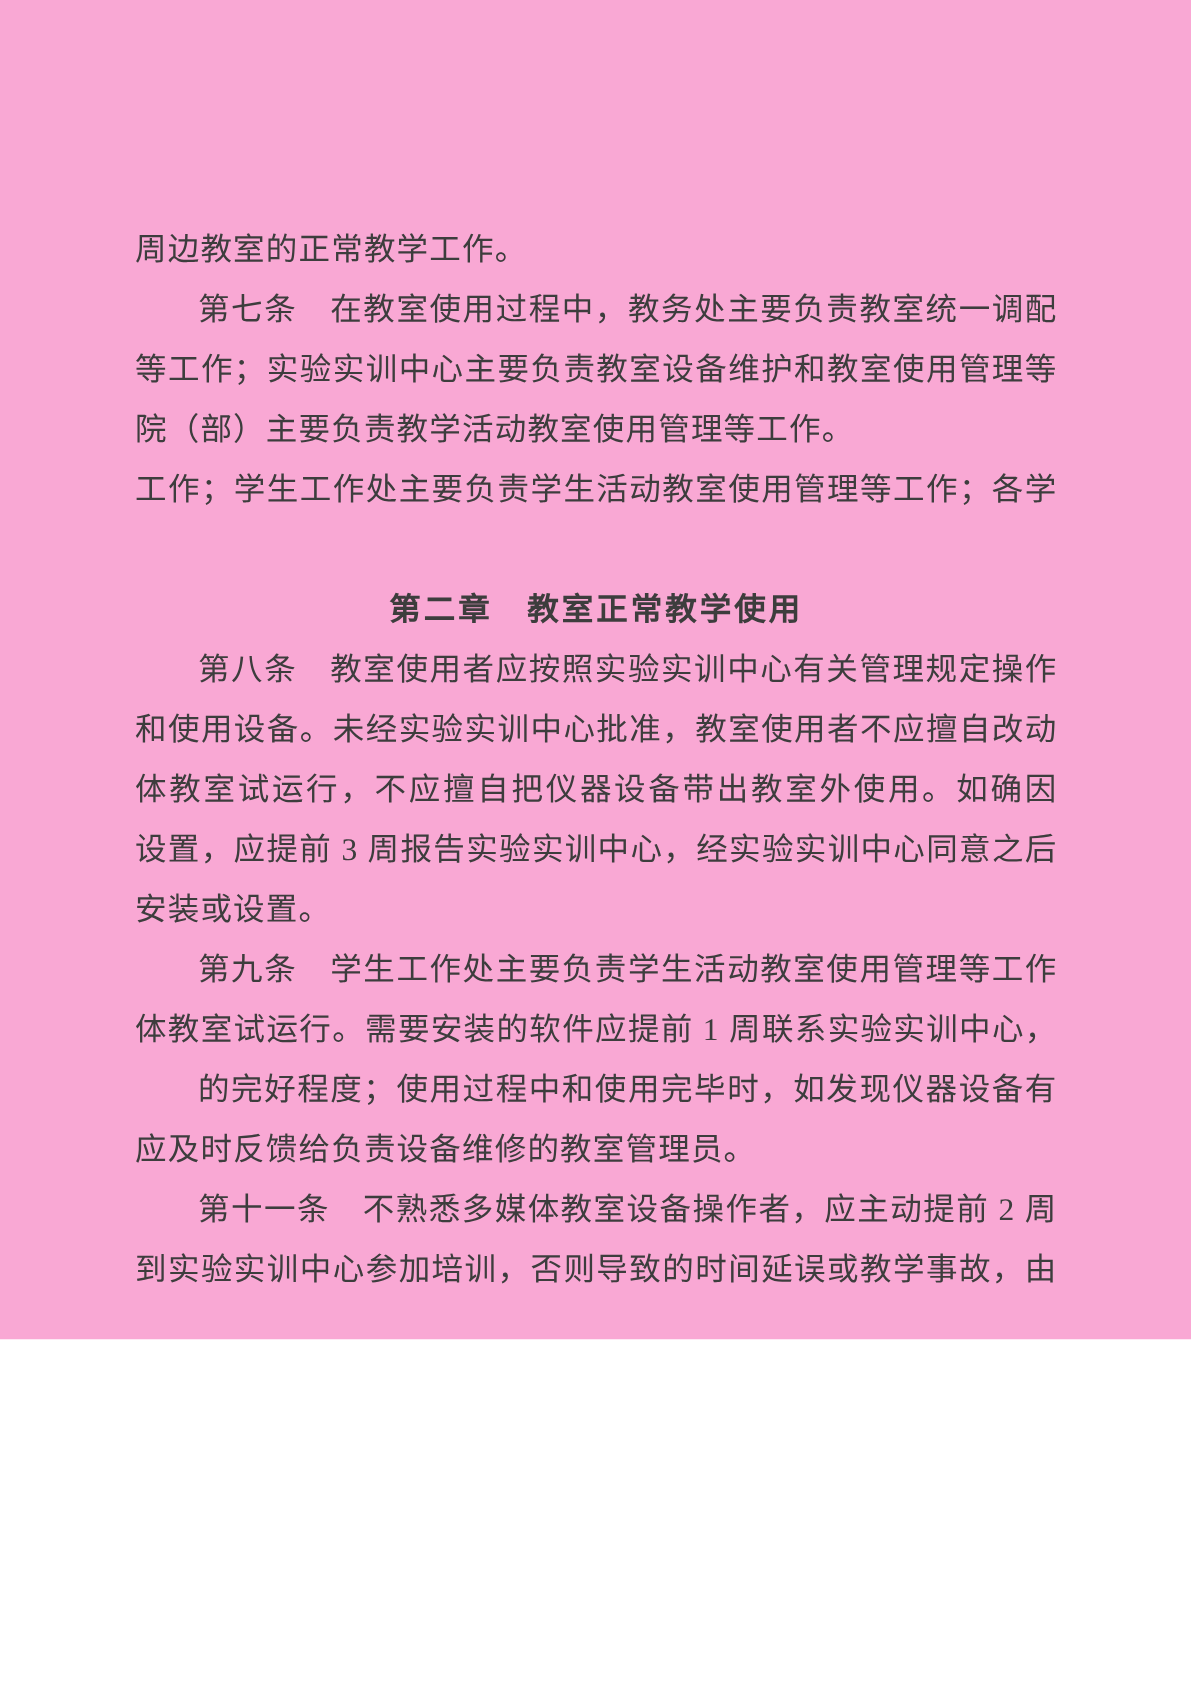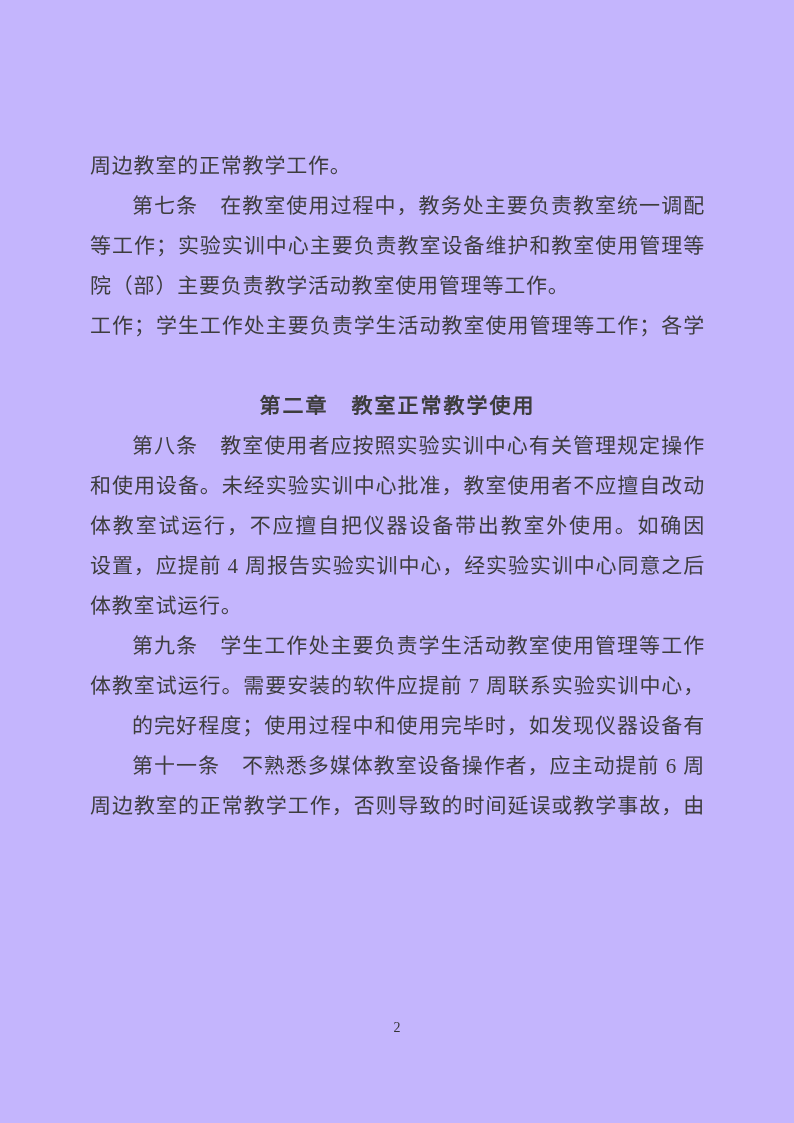--- a/index.html
+++ b/index.html
@@ -3,23 +3,23 @@
 <meta charset="utf-8">
 <style>
   html, body {
     margin: 0;
     padding: 0;
     background: #ffffff;
   }
   .page {
     position: relative;
     width: 794px;
-    height: 1123px;
+    height: 893px;
     margin: 0 auto;
-    background: #c4b5fd;
+    background: #f9a8d4;
     overflow: hidden;
     font-family: "Liberation Serif", serif;
     color: #3d3d3d;
   }
   .content {
     position: absolute;
     top: 146px;
     left: 90px;
     width: 615px;
   }
@@ -77,29 +77,30 @@
         <div class="line">院（部）主要负责教学活动教室使用管理等工作。</div>
         <div class="line fill">工作；学生工作处主要负责学生活动教室使用管理等工作；各学</div>
       </div>
       <div class="para heading">
         <div class="line">第二章　教室正常教学使用</div>
       </div>
       <div class="para body indent">
         <div class="line fill">第八条　教室使用者应按照实验实训中心有关管理规定操作</div>
         <div class="line fill">和使用设备。未经实验实训中心批准，教室使用者不应擅自改动</div>
         <div class="line fill">体教室试运行，不应擅自把仪器设备带出教室外使用。如确因</div>
-        <div class="line fill">设置，应提前 4 周报告实验实训中心，经实验实训中心同意之后</div>
-        <div class="line">体教室试运行。</div>
+        <div class="line fill">设置，应提前 3 周报告实验实训中心，经实验实训中心同意之后</div>
+        <div class="line">安装或设置。</div>
       </div>
       <div class="para body indent">
         <div class="line fill">第九条　学生工作处主要负责学生活动教室使用管理等工作</div>
-        <div class="line fill">体教室试运行。需要安装的软件应提前 7 周联系实验实训中心，</div>
+        <div class="line fill">体教室试运行。需要安装的软件应提前 1 周联系实验实训中心，</div>
       </div>
       <div class="para body indent">
         <div class="line fill">的完好程度；使用过程中和使用完毕时，如发现仪器设备有问题，</div>
+        <div class="line">应及时反馈给负责设备维修的教室管理员。</div>
       </div>
       <div class="para body indent">
-        <div class="line fill">第十一条　不熟悉多媒体教室设备操作者，应主动提前 6 周</div>
-        <div class="line fill">周边教室的正常教学工作，否则导致的时间延误或教学事故，由</div>
+        <div class="line fill">第十一条　不熟悉多媒体教室设备操作者，应主动提前 2 周</div>
+        <div class="line fill">到实验实训中心参加培训，否则导致的时间延误或教学事故，由</div>
       </div>
     </div>
   <div class="footer">2</div>
 </div>
 
 </body></html>

